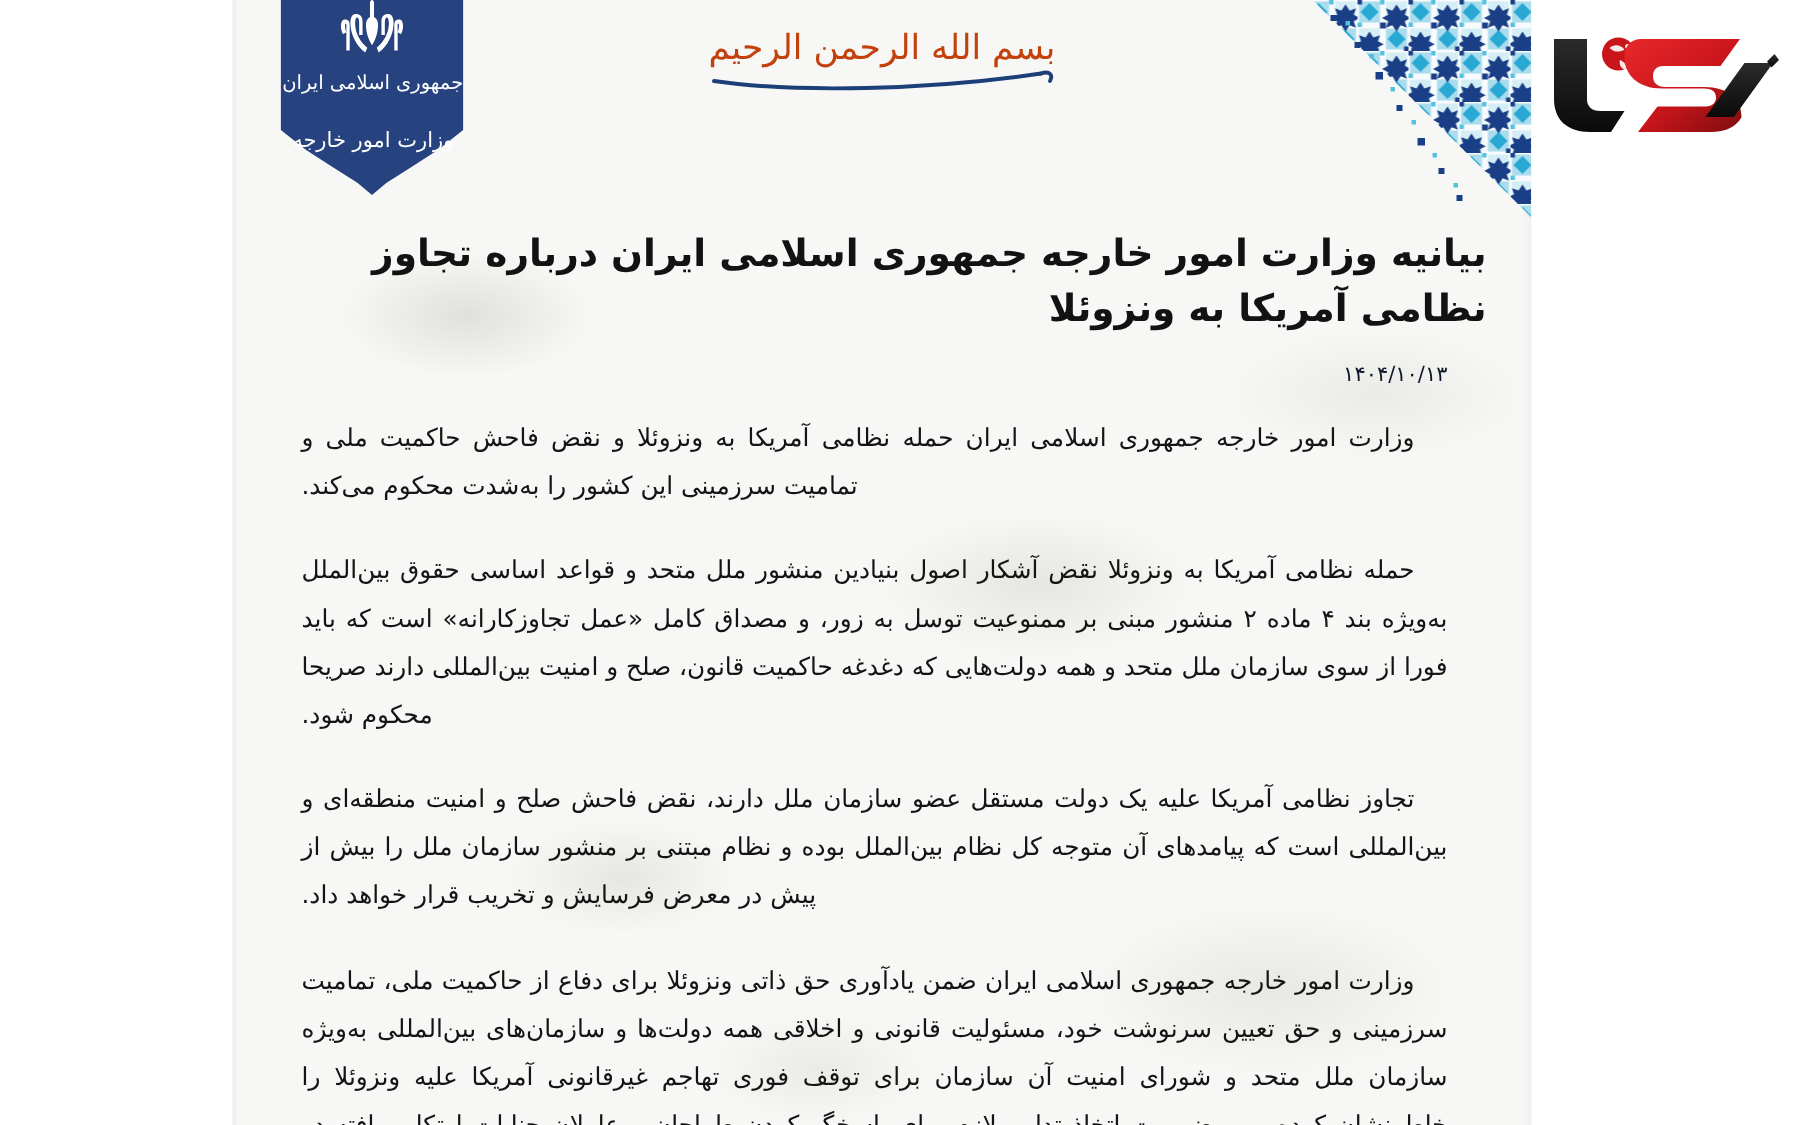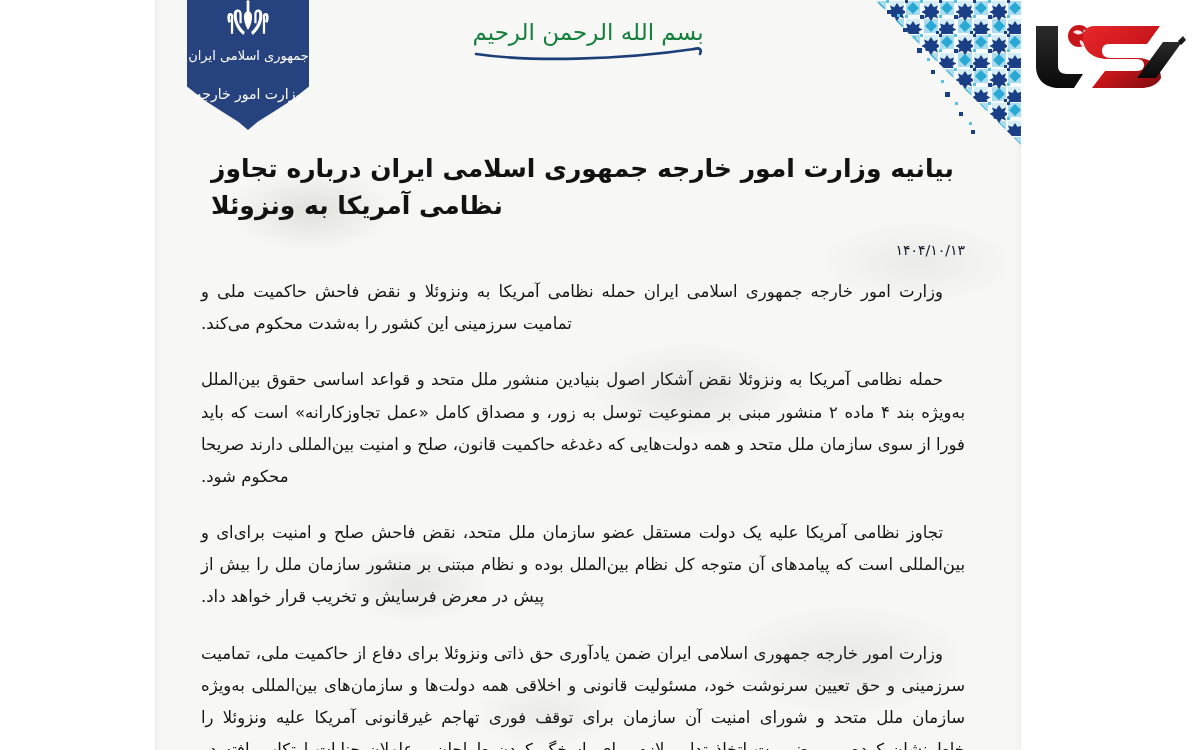--- a/index.html
+++ b/index.html
@@ -93,48 +93,48 @@
 
   
   .basmala {
     position: absolute;
     left: 50%; top: 6px;
     transform: translateX(-50%);
     width: 240px; height: 70px;
     text-align: center;
   }
   .basmala-text {
-    color: #15803d;
+    color: #c2410c;
     font-size: 23px;
     line-height: 52px;
     white-space: nowrap;
   }
 
   
   .tile-ornament {
     position: absolute;
     right: 0; top: 0;
     width: 150px; height: 145px;
     overflow: hidden;
   }
 
   
   .doc-body {
     position: absolute;
     left: 0; top: 140px;
     width: 866px;
   }
   .doc-title {
-    margin: 0 62px 0 56px;
+    margin: 0 30px 0 56px;
     padding-top: 10px;
     color: #121212;
     font-size: 25px;
     font-weight: bold;
     line-height: 1.48;
-    text-align: left;
+    text-align: right;
     letter-spacing: -.2px;
   }
   .doc-date {
     margin: 18px 56px 0 0;
     color: #0f172a;
     font-size: 14px;
     text-align: right;
     direction: rtl;
   }
   .doc-paragraphs {
@@ -248,21 +248,21 @@
 
     <div class="doc-body">
 
       <h1 class="doc-title">بیانیه وزارت امور خارجه جمهوری اسلامی ایران درباره تجاوز نظامی آمریکا به ونزوئلا</h1>
 
       <div class="doc-date">۱۴۰۴/۱۰/۱۳</div>
 
       <div class="doc-paragraphs">
         <p class="doc-p">وزارت امور خارجه جمهوری اسلامی ایران حمله نظامی آمریکا به ونزوئلا و نقض فاحش حاکمیت ملی و تمامیت سرزمینی این کشور را به‌شدت محکوم می‌کند.</p>
         <p class="doc-p">حمله نظامی آمریکا به ونزوئلا نقض آشکار اصول بنیادین منشور ملل متحد و قواعد اساسی حقوق بین‌الملل به‌ویژه بند ۴ ماده ۲ منشور مبنی بر ممنوعیت توسل به زور، و مصداق کامل «عمل تجاوزکارانه» است که باید فورا از سوی سازمان ملل متحد و همه دولت‌هایی که دغدغه حاکمیت قانون، صلح و امنیت بین‌المللی دارند صریحا محکوم شود.</p>
-        <p class="doc-p">تجاوز نظامی آمریکا علیه یک دولت مستقل عضو سازمان ملل متحد، نقض فاحش صلح و امنیت برای‌ای و بین‌المللی است که پیامدهای آن متوجه کل نظام بین‌الملل بوده و نظام مبتنی بر منشور سازمان ملل را بیش از پیش در معرض فرسایش و تخریب قرار خواهد داد.</p>
+        <p class="doc-p">تجاوز نظامی آمریکا علیه یک دولت مستقل عضو سازمان ملل دارند، نقض فاحش صلح و امنیت منطقه‌ای و بین‌المللی است که پیامدهای آن متوجه کل نظام بین‌الملل بوده و نظام مبتنی بر منشور سازمان ملل را بیش از پیش در معرض فرسایش و تخریب قرار خواهد داد.</p>
         <p class="doc-p">وزارت امور خارجه جمهوری اسلامی ایران ضمن یادآوری حق ذاتی ونزوئلا برای دفاع از حاکمیت ملی، تمامیت سرزمینی و حق تعیین سرنوشت خود، مسئولیت قانونی و اخلاقی همه دولت‌ها و سازمان‌های بین‌المللی به‌ویژه سازمان ملل متحد و شورای امنیت آن سازمان برای توقف فوری تهاجم غیرقانونی آمریکا علیه ونزوئلا را خاطرنشان کرده و بر ضرورت اتخاذ تدابیر لازم برای پاسخگو کردن طراحان و عاملان جنایات ارتکاب یافته در جریان این تجاوز نظامی تاکید می‌کند.</p>
       </div>
     </div>
   </div>
 
   <div class="rokna-logo">
     <svg width="156" height="78" viewBox="0 0 156 78">
       <defs>
         <linearGradient id="redGrad" x1="0" y1="0" x2="1" y2="1">
           <stop offset="0%" stop-color="#e8282c"></stop>

